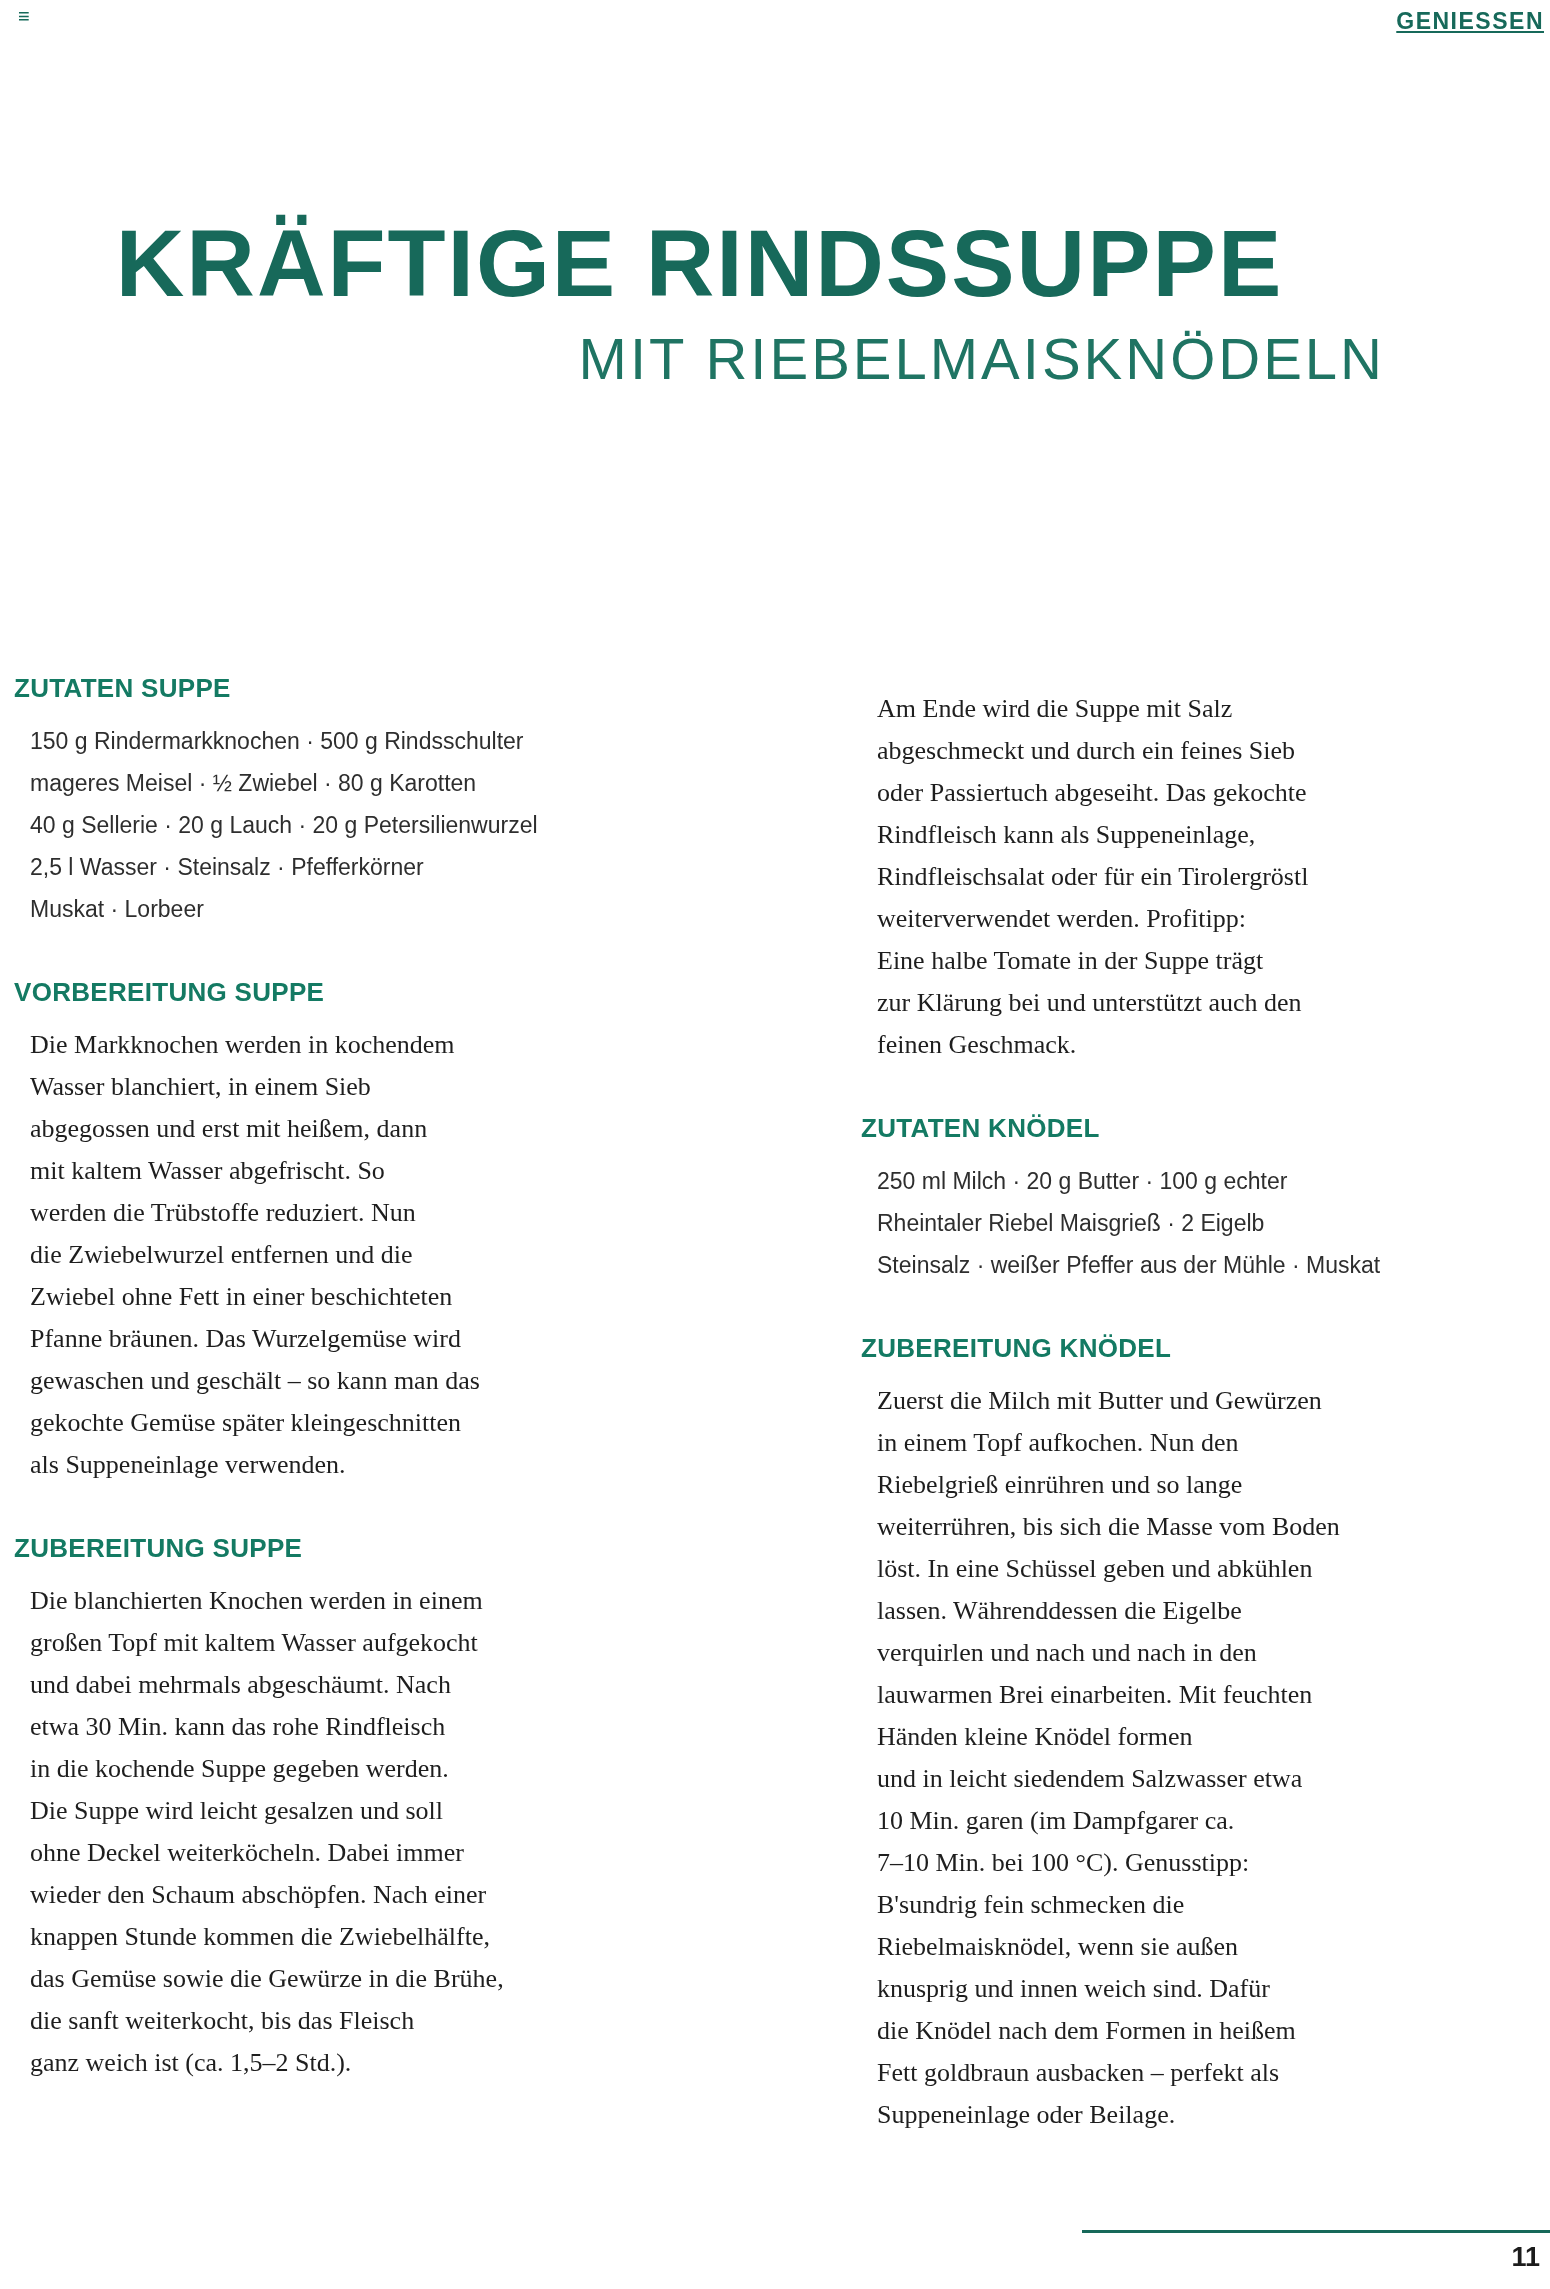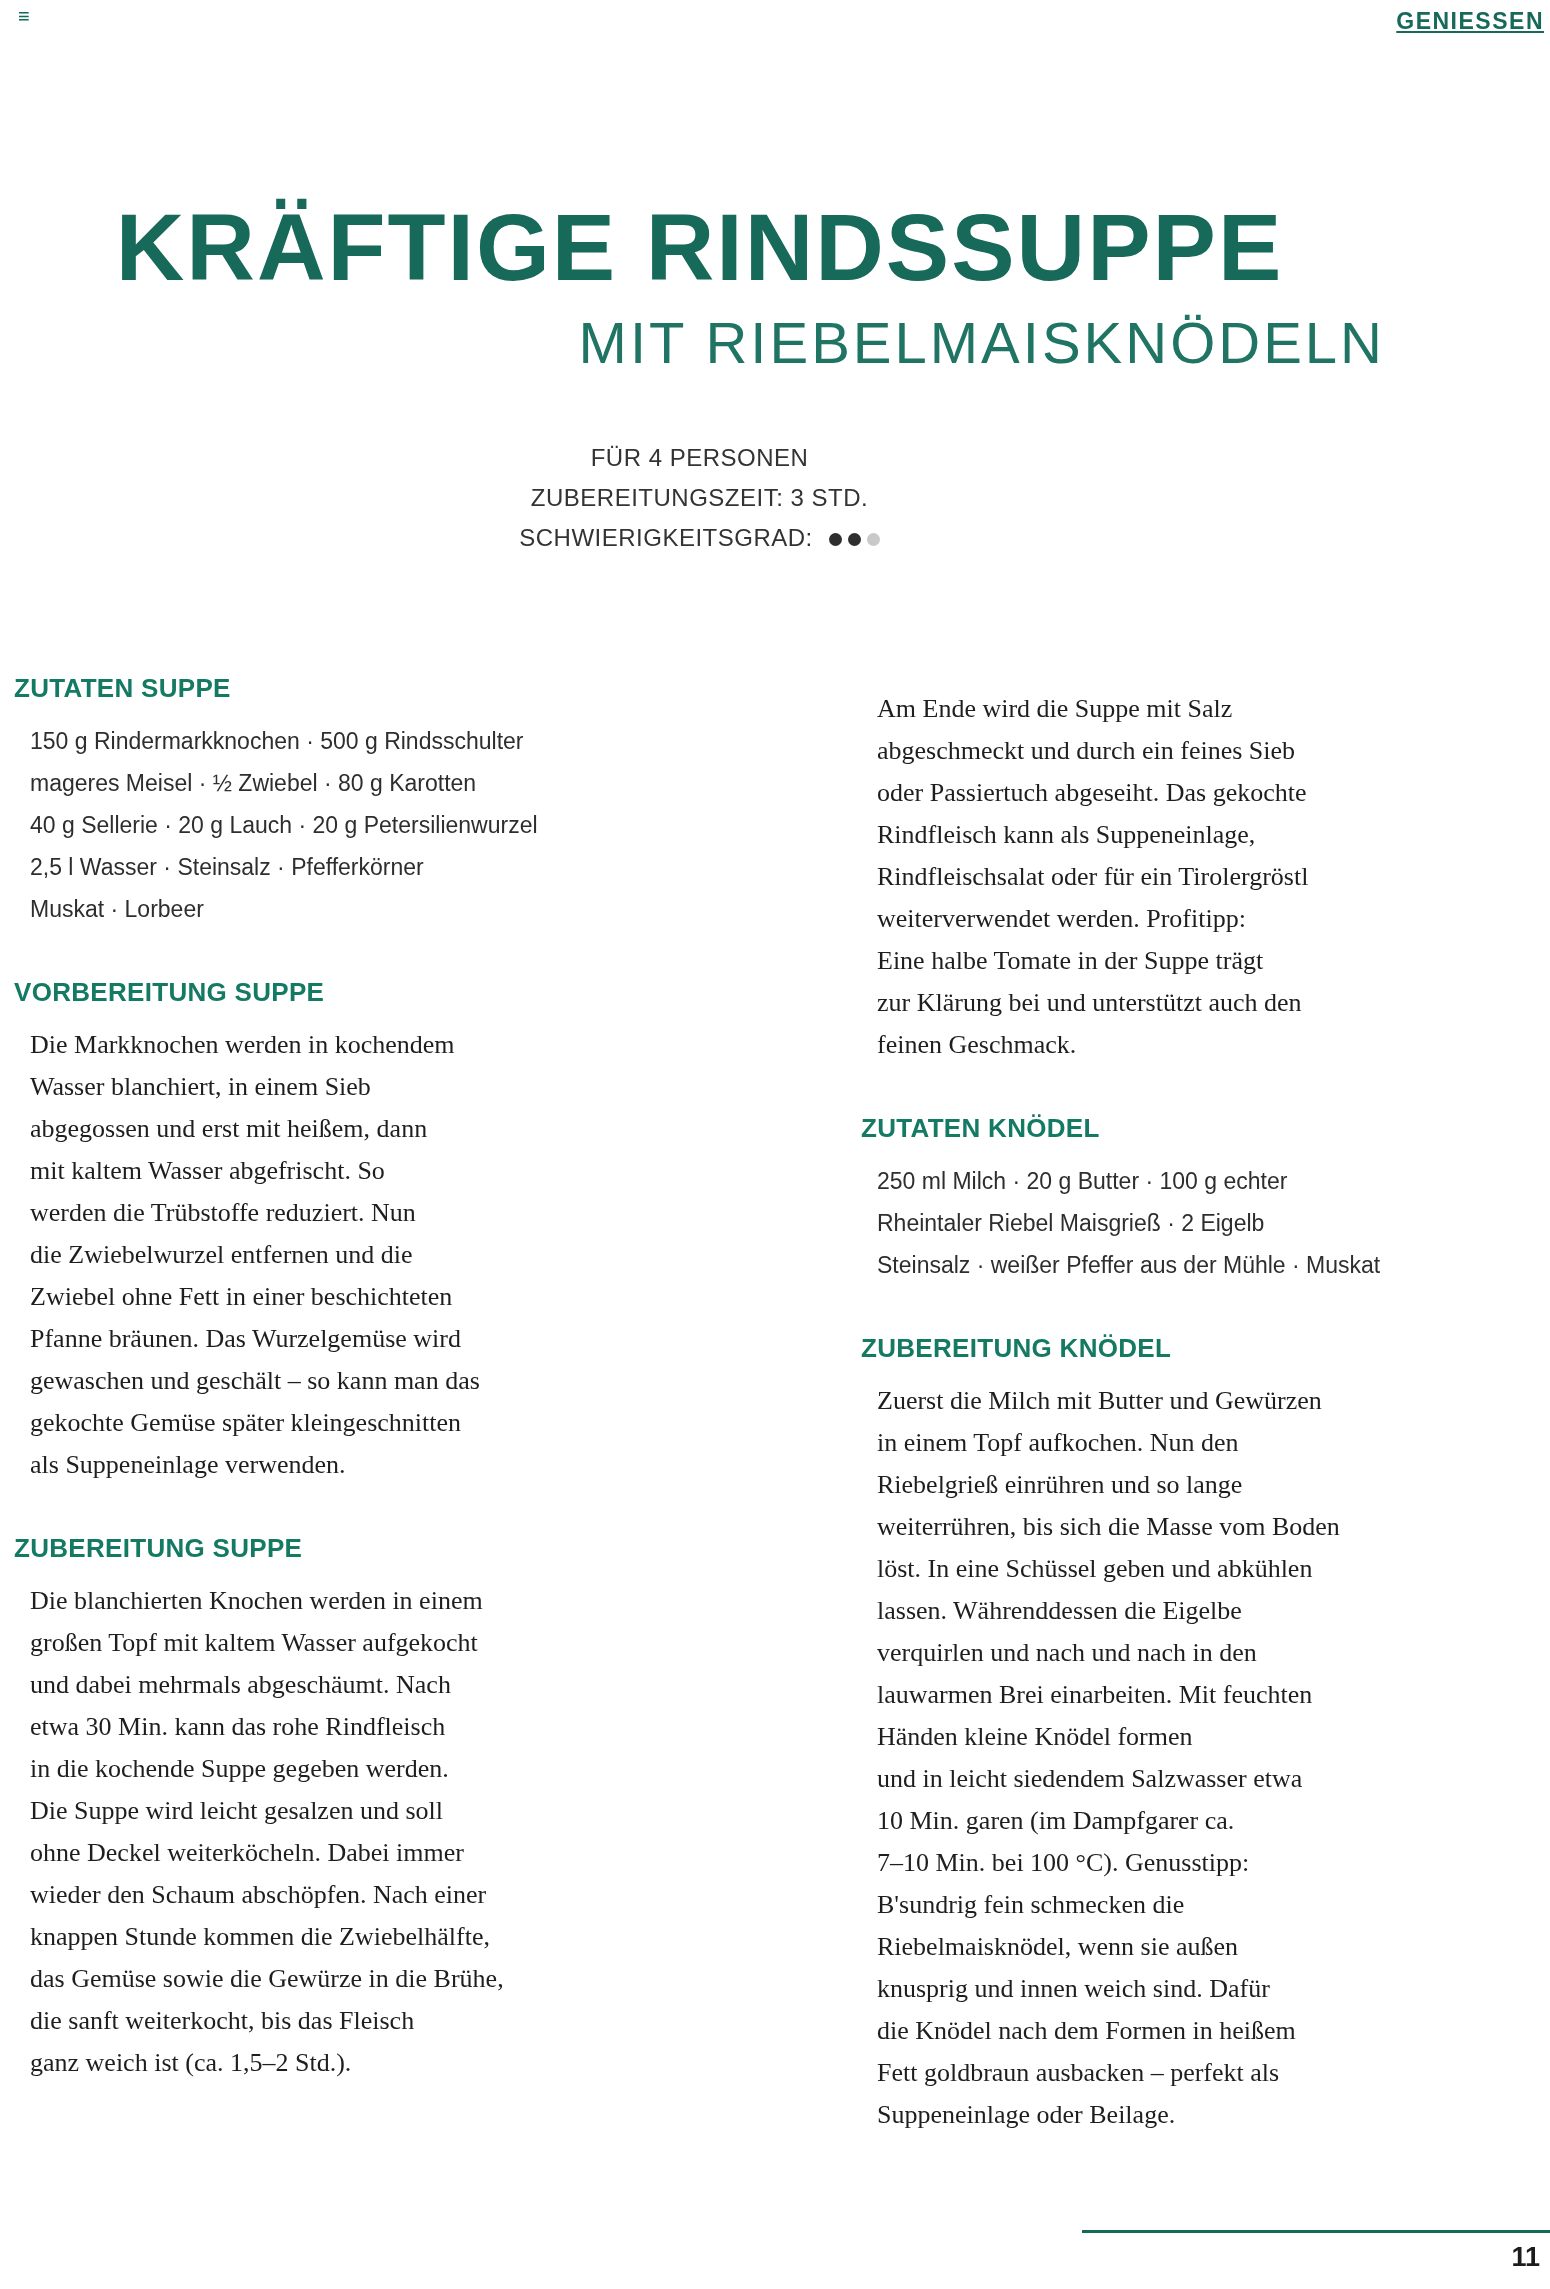--- a/index.html
+++ b/index.html
@@ -9,21 +9,21 @@
   }
   html,body{margin:0;padding:0;background:#ffffff;}
   body{width:1550px;height:2289px;font-family:"Liberation Sans",sans-serif;}
   .page{position:relative;width:1550px;height:2289px;overflow:hidden;background:#fff;}
 
   
   .logo{position:absolute;top:6px;left:18px;color:var(--teal);font-size:20px;font-weight:700;line-height:1;}
   .kicker{position:absolute;top:8px;right:6px;color:var(--teal);font-size:23px;font-weight:700;letter-spacing:1.5px;text-decoration:underline;}
 
   
-  .recipe-header{position:absolute;top:0;left:14px;width:1371px;text-align:center;}
+  .recipe-header{position:absolute;top:16px;left:14px;width:1371px;text-align:center;}
   .recipe-header h1{margin:0;padding-top:196px;font-size:95px;line-height:1.08;font-weight:700;letter-spacing:2px;color:var(--teal);}
   .recipe-header h2{margin:12px 0 0;font-size:58px;line-height:1.1;font-weight:400;letter-spacing:3px;color:#1f7463;text-align:right;}
   .meta{margin-top:64px;font-size:24px;line-height:40px;color:#333;letter-spacing:0.5px;}
   .difficulty{display:flex;justify-content:center;align-items:center;}
   .dots{display:inline-flex;align-items:center;margin-left:10px;transform:translateY(1px);}
   .dot{width:13px;height:13px;border-radius:50%;background:#c9c9c9;display:inline-block;margin-left:6px;}
   .dot.filled{background:#2e2e2e;}
 
   
   .columns{position:absolute;top:672px;left:14px;width:1536px;}
@@ -44,32 +44,20 @@
 <body>
 
 <div class="page">
 
   <span class="logo">≡</span>
   <span class="kicker">GENIESSEN</span>
 
   <header class="recipe-header">
     <h1>KRÄFTIGE RINDSSUPPE</h1>
     <h2>MIT RIEBELMAISKNÖDELN</h2>
-    <div class="meta">
-      <div>FÜR 4 PERSONEN</div>
-      <div>ZUBEREITUNGSZEIT: 3 STD.</div>
-      <div class="difficulty">
-        <span>SCHWIERIGKEITSGRAD:</span>
-        <span class="dots">
-            <span class="dot filled"></span>
-            <span class="dot filled"></span>
-            <span class="dot"></span>
-          </span>
-      </div>
-    </div>
   </header>
 
   <div class="columns">
 
     <div class="col col-left">
       <section>
         <h3>ZUTATEN SUPPE</h3>
         <p class="ingredients">150 g Rindermarkknochen · 500 g Rindsschulter
 mageres Meisel · ½ Zwiebel · 80 g Karotten
 40 g Sellerie · 20 g Lauch · 20 g Petersilienwurzel

